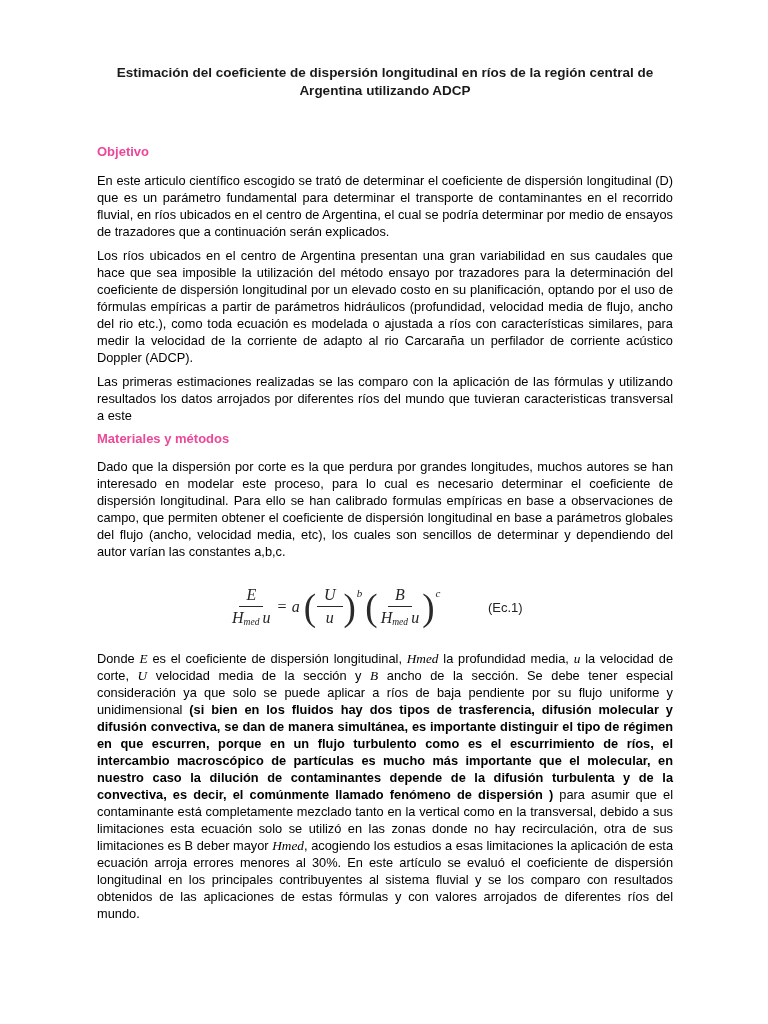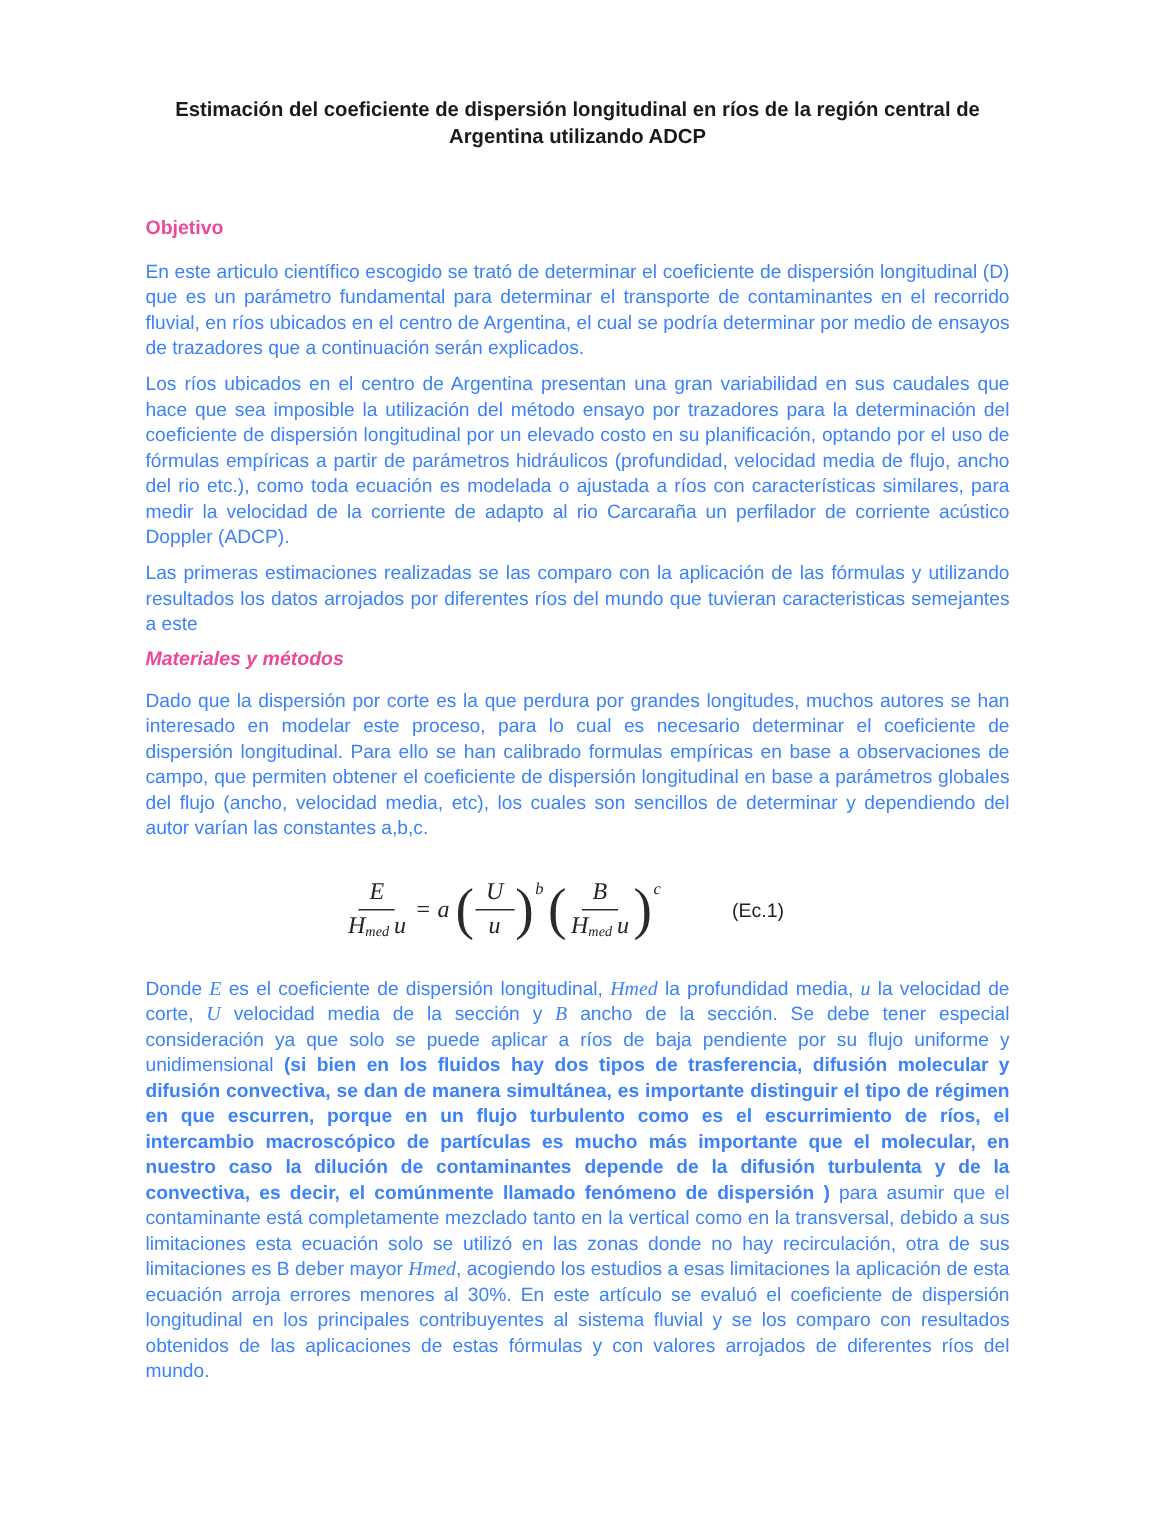--- a/index.html
+++ b/index.html
@@ -30,28 +30,27 @@
     color: #1a1a1a;
   }
   .heading {
     font-size: 13px;
     font-weight: 700;
     margin: 0 0 13px 0;
     color: #ec4899;
   }
   .heading.materiales {
     margin: 3px 0 12px 0;
-    font-style: italic;
   }
   .para {
     font-size: 12.8px;
     line-height: 17px;
     text-align: justify;
     margin: 0 0 7px 0;
-    color: #3b82f6;
+    color: #000000;
   }
   .para .bold-seg {
     font-weight: 700;
     margin-top: 24px;
   }
   .para .var {
     font-family: "Liberation Serif", serif;
     font-style: italic;
     font-size: 13.3px;
   }
@@ -132,21 +131,21 @@
 <div class="page">
 
   <h1 class="title">Estimación del coeficiente de dispersión longitudinal en ríos de la región central de Argentina utilizando ADCP</h1>
 
   <h2 class="heading">Objetivo</h2>
 
   <p class="para">En este articulo científico escogido se trató de determinar el coeficiente de dispersión longitudinal (D) que es un parámetro fundamental para determinar el transporte de contaminantes en el recorrido fluvial, en ríos ubicados en el centro de Argentina, el cual se podría determinar por medio de ensayos de trazadores que a continuación serán explicados.</p>
 
   <p class="para">Los ríos ubicados en el centro de Argentina presentan una gran variabilidad en sus caudales que hace que sea imposible la utilización del método ensayo por trazadores para la determinación del coeficiente de dispersión longitudinal por un elevado costo en su planificación, optando por el uso de fórmulas empíricas a partir de parámetros hidráulicos (profundidad, velocidad media de flujo, ancho del rio etc.), como toda ecuación es modelada o ajustada a ríos con características similares, para medir la velocidad de la corriente de adapto al rio Carcaraña  un perfilador de corriente acústico Doppler (ADCP).</p>
 
-  <p class="para">Las primeras estimaciones realizadas se las comparo con la aplicación de las fórmulas y utilizando resultados los datos arrojados por diferentes ríos del mundo que tuvieran caracteristicas semejantes a este</p>
+  <p class="para">Las primeras estimaciones realizadas se las comparo con la aplicación de las fórmulas y utilizando resultados los datos arrojados por diferentes ríos del mundo que tuvieran caracteristicas transversal a este</p>
 
   <h2 class="heading materiales">Materiales y métodos</h2>
 
   <p class="para">Dado que la dispersión por corte es la que perdura por grandes longitudes, muchos autores se han interesado en modelar este proceso, para lo cual es necesario determinar el coeficiente de dispersión longitudinal. Para ello se han calibrado formulas empíricas en base a observaciones de campo, que permiten obtener el coeficiente de dispersión longitudinal en base a parámetros globales del flujo (ancho, velocidad media, etc), los cuales son sencillos de determinar y dependiendo del autor varían las constantes a,b,c.</p>
 
   <div class="equation-row">
     <span class="eq-math">
       <span class="frac">
         <span class="num">E</span>
         <span class="den"><span>H</span><sub>med</sub> <span>u</span></span>

